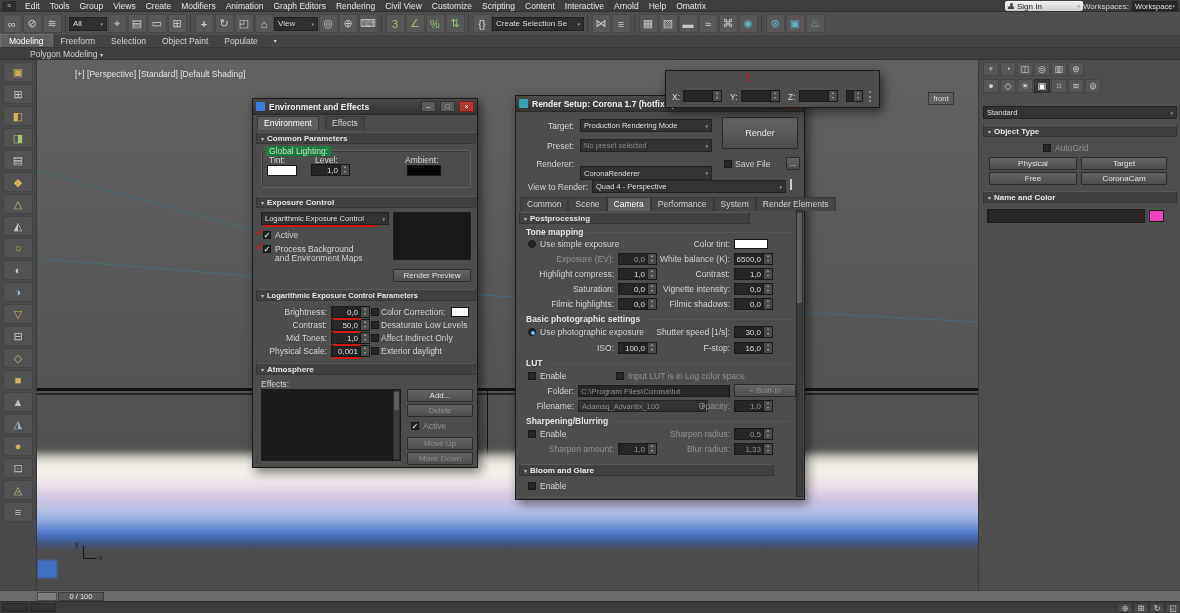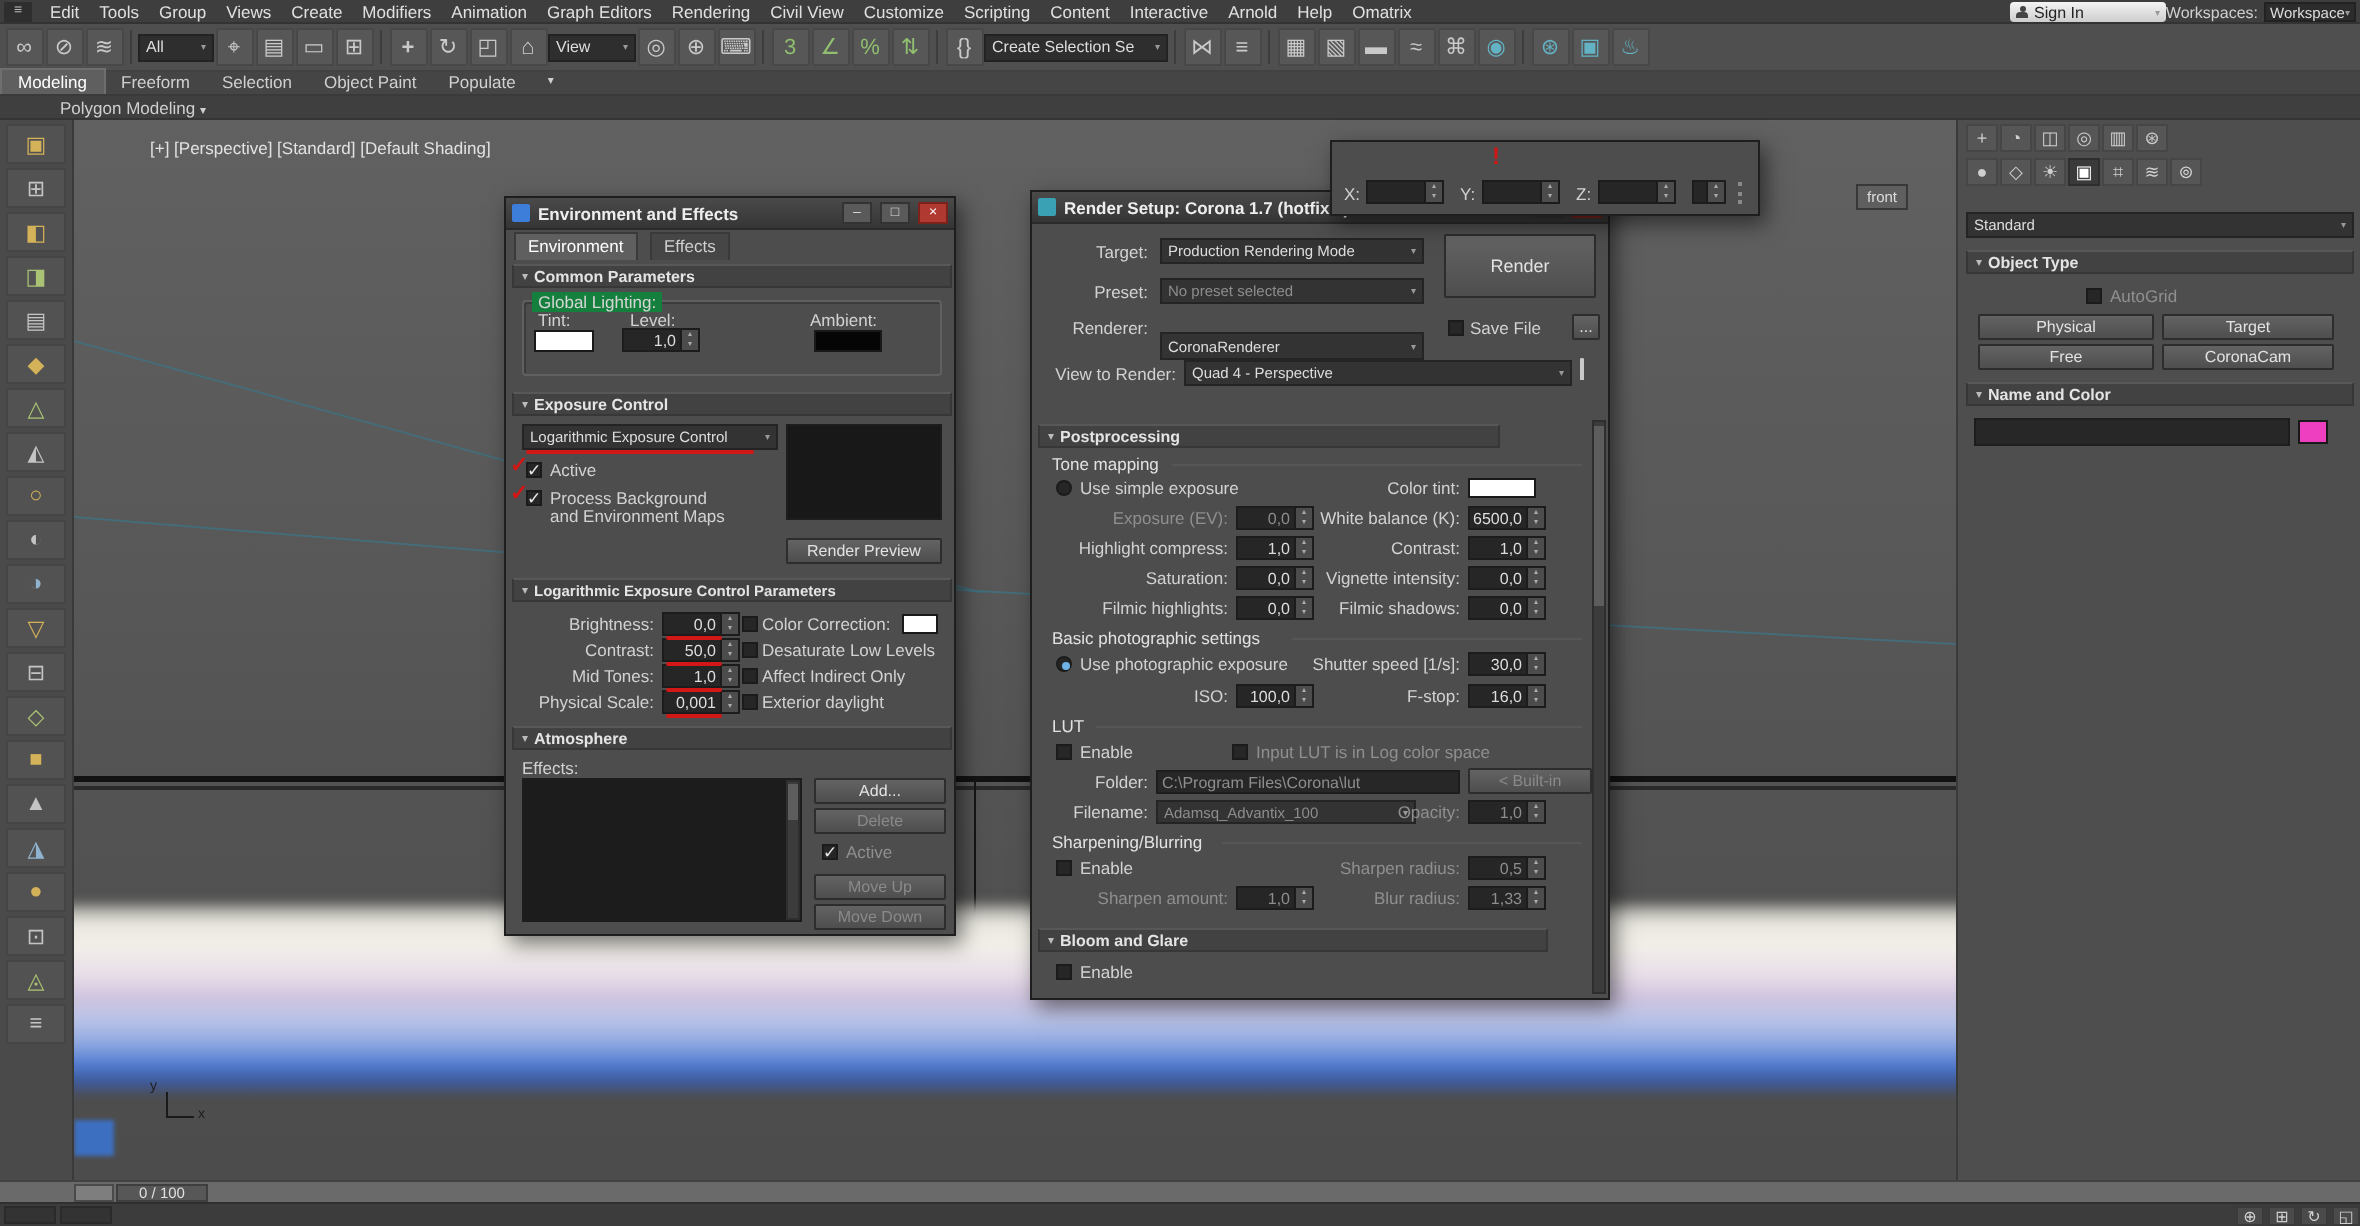--- a/index.html
+++ b/index.html
@@ -51,21 +51,21 @@
 .dico{width:9px;height:9px;background:#3d7edb;border-radius:1px;flex:none}
 .dico.teal{background:#3aa0b4}
 .dbtn{width:15px;height:11px;background:#5a5a5a;border:1px solid #333;color:#ddd;font-size:7px;display:flex;align-items:center;justify-content:center;flex:none}
 .dbtn.close{background:#b03a32;border-color:#7c221d;color:#fff}
 .mlauto{margin-left:auto}
 .rollout{position:absolute;background:#424242;border:1px solid #373737;border-top-color:#585858;height:12px;display:flex;align-items:center;padding:0 4px;gap:3px;color:#e4e4e4;font-size:8px;font-weight:bold}
 .rollout .ar{font-size:6px;color:#bbb;flex:none}
 .lab{position:absolute;white-space:nowrap;color:#d2d2d2;font-size:8.5px}
 .lab.r{text-align:right}
 .lab.dim{color:#8f8f8f}
-.lab.bold{font-weight:normal;color:#e2e2e2}
+.lab.bold{font-weight:bold;color:#e2e2e2}
 .gline{position:absolute;height:1px;background:#5e5e5e;opacity:.55}
 .field{position:absolute;background:#272727;border:1px solid #1d1d1d;color:#ddd;font-size:8px;display:flex;align-items:center;padding:0 2px;overflow:hidden;white-space:nowrap}
 .field.dim{color:#8d8d8d}
 .dd{position:absolute;background:#333;border:1px solid #242424;color:#ddd;font-size:7.5px;display:flex;align-items:center;padding:0 3px;overflow:hidden;white-space:nowrap;gap:2px}
 .dd.dim{color:#8d8d8d}
 .btn{position:absolute;background:linear-gradient(#636363,#4e4e4e);border:1px solid #2d2d2d;border-radius:1px;color:#e2e2e2;font-size:8px;display:flex;align-items:center;justify-content:center;white-space:nowrap}
 .btn.dim{color:#8a8a8a}
 .spin{position:absolute;display:flex;height:12px}
 .spin .sval{background:#262626;border:1px solid #1c1c1c;width:30px;color:#ddd;font-size:8px;display:flex;align-items:center;justify-content:flex-end;padding:0 2px}
 .spin.dim .sval{color:#8d8d8d}
@@ -383,20 +383,28 @@
       </span>
     <span class="chk" style="left:208px;top:64px"></span>
     <span class="lab" style="left:219px;top:63px">Save File</span>
     <span class="btn" style="left:270px;top:61px;width:14px;height:13px">...</span>
     <span class="lab r" style="left:0;top:86px;width:72px">View to Render:</span>
     <span class="dd" style="left:76px;top:84px;width:194px;height:13px">
         <b>Quad 4 - Perspective</b>
         <b class="caret">▾</b>
       </span>
     <span class="lock" style="left:274px;top:84px"><i class="sh"></i><i class="bd"></i></span>
+    <div style="position:absolute;left:4px;top:101px;display:flex">
+      <span class="tabx">Common</span>
+      <span class="tabx">Scene</span>
+      <span class="tabx on">Camera</span>
+      <span class="tabx">Performance</span>
+      <span class="tabx">System</span>
+      <span class="tabx">Render Elements</span>
+    </div>
     <span class="scrollv" style="left:280px;top:114px;height:287px">
         <i class="thumb" style="top:2px;height:90px"></i>
       </span>
 
     <div class="rollout" style="left:3px;top:116px;width:231px">
         <b class="ar">▾</b>
         <span>Postprocessing</span>
       </div>
     <span class="lab bold" style="left:10px;top:131px">Tone mapping</span>
     <i class="gline" style="left:70px;top:136px;width:205px"></i>

